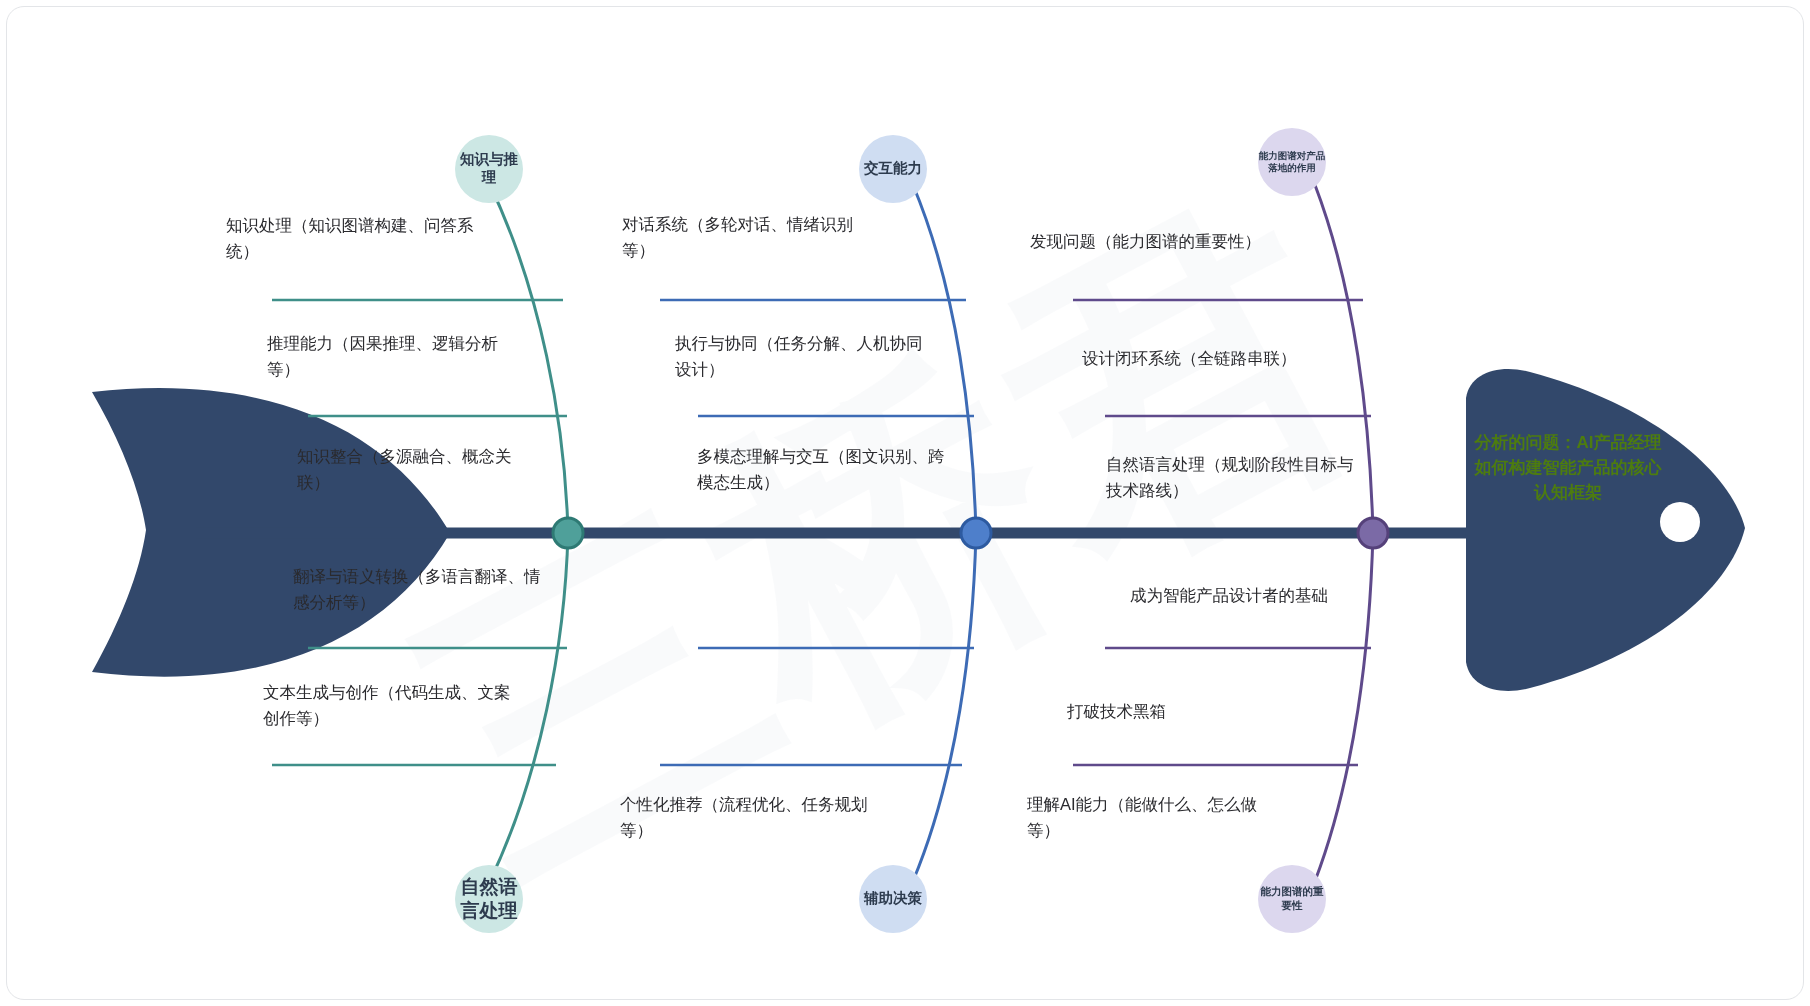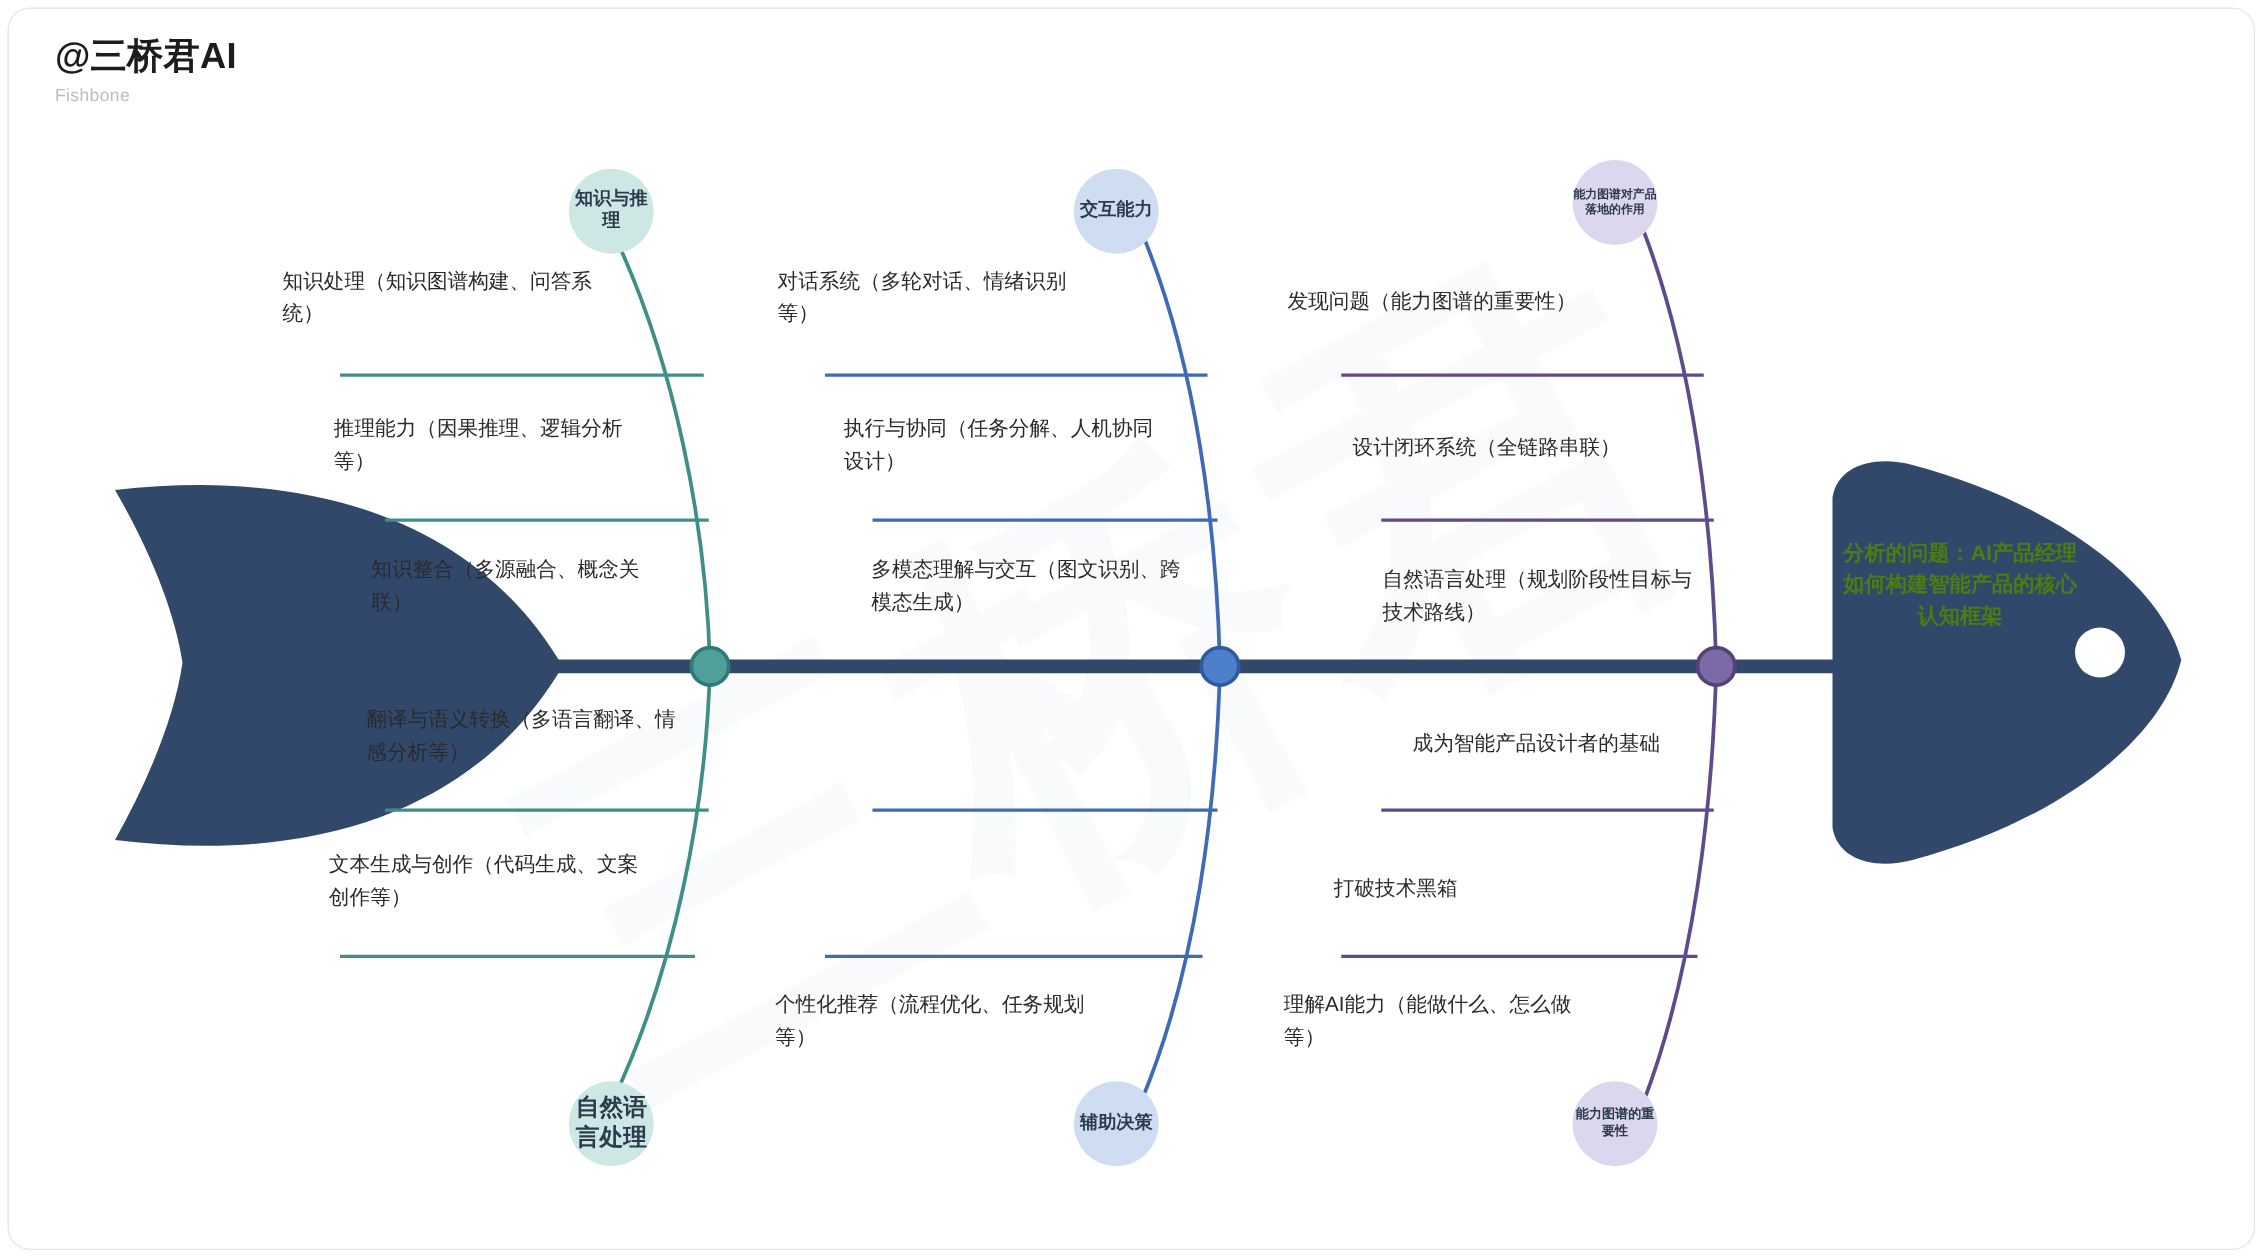--- a/index.html
+++ b/index.html
@@ -84,24 +84,20 @@
     top: 430px;
   }
 </style>
 </head>
 <body>
 
 <div id="stage">
 
   <div id="card-frame"></div>
 
-  <div id="brand">
-    <div id="brand-title">@三桥君AI</div>
-    <div id="brand-sub">Fishbone</div>
-  </div>
 
   <svg id="diagram" viewBox="0 0 1810 1006">
 
     <g opacity="0.045">
       <text x="940" y="640" font-family="'Liberation Sans', sans-serif" font-size="330" font-weight="700" fill="#8a9bb4" text-anchor="middle" transform="rotate(-28 940 640)">三桥君</text>
     </g>
 
     <g>
       <path d="M 450 533
                C 390 430, 270 372, 92 392

